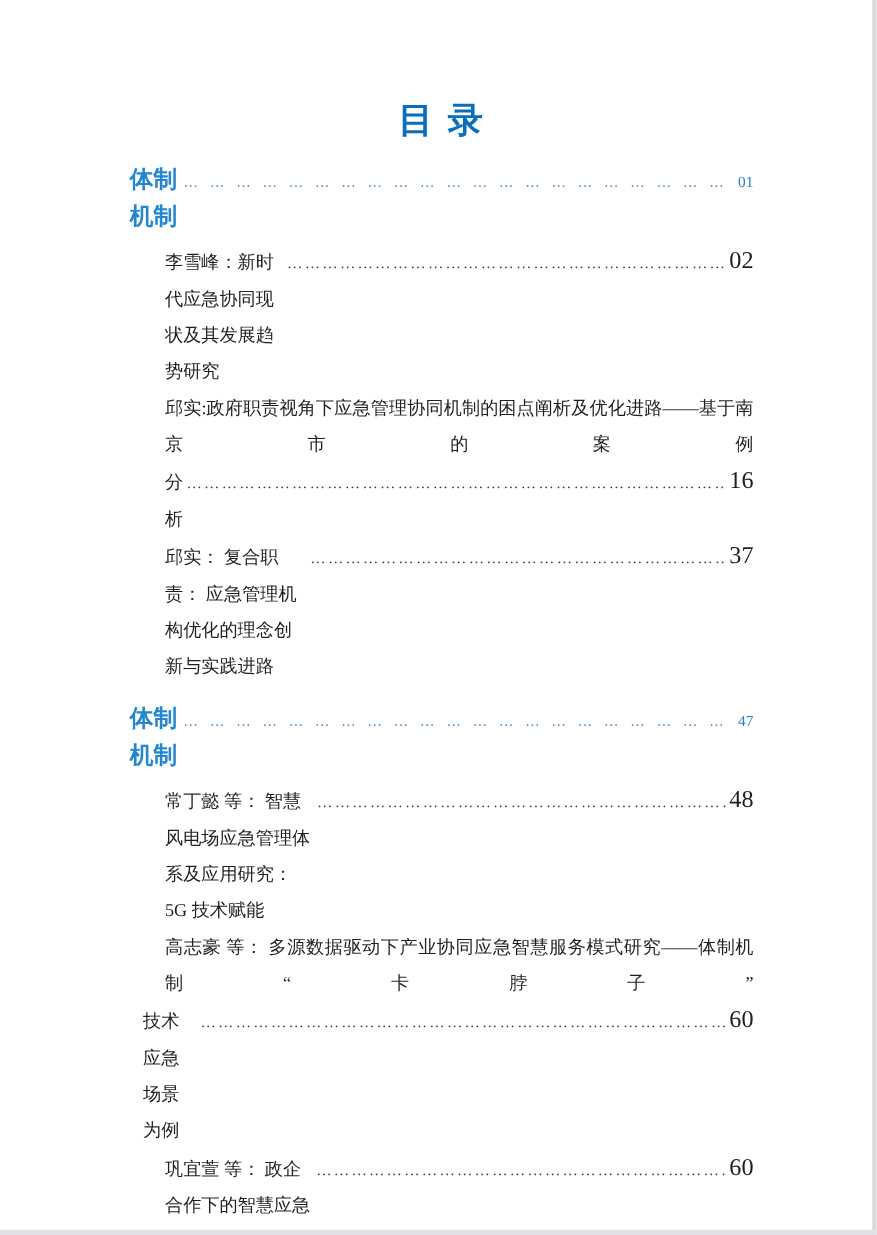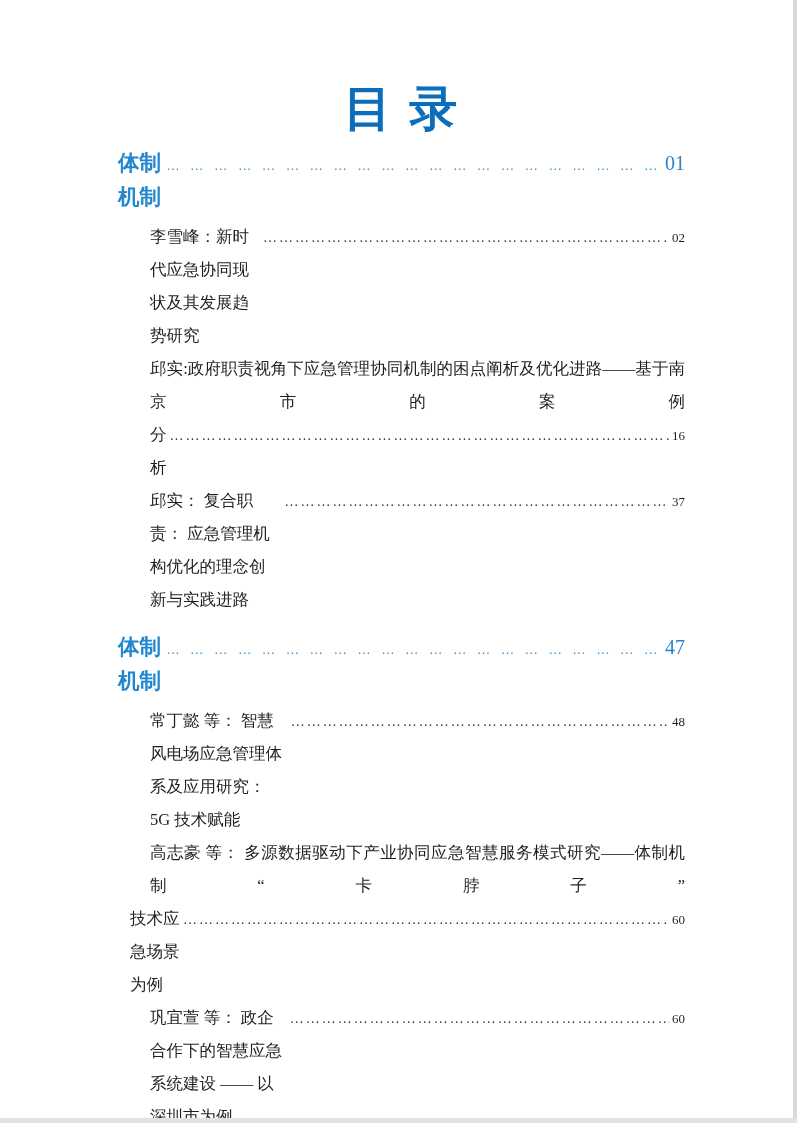--- a/index.html
+++ b/index.html
@@ -6,33 +6,33 @@
   body{
     width:797px;height:1123px;background:#ffffff;position:relative;
     font-family:"Liberation Serif","DejaVu Serif",serif;overflow:hidden;
   }
   .edge-right{position:absolute;top:0;right:0;width:4px;height:1123px;background:#d9d9db;}
   .edge-bottom{position:absolute;left:0;bottom:0;width:797px;height:5px;background:#e2e2e6;}
   .toc{padding:86px 112px 0 118px;}
   .doc-title{
     margin:0 0 8px 0;text-align:center;
     font-family:"Liberation Sans","DejaVu Sans",sans-serif;
-    font-weight:bold;font-size:48px;line-height:46px;color:#0a6ebd;letter-spacing:2px;
+    font-weight:bold;font-size:32px;line-height:46px;color:#0a6ebd;letter-spacing:2px;
   }
   .row{display:flex;align-items:baseline;line-height:33px;font-size:16.5px;color:#1f1f1f;margin-left:12px;}
   .row.full{display:block;text-align:justify;text-align-last:justify;}
   .ind{padding-left:20px;}
   .leader{flex:1 1 auto;min-width:0;overflow:hidden;white-space:nowrap;margin:0 3px;
           font-size:14px;color:#3a3a3a;letter-spacing:2px;}
   .sec{font-family:"Liberation Sans","DejaVu Sans",sans-serif;font-weight:bold;
        font-size:21.5px;line-height:34px;color:#2287cf;margin:14px 0 6px 0;}
   .sec .leader{font-weight:normal;color:#3e93d4;font-size:14px;letter-spacing:3px;}
   .sec-page{font-family:"Liberation Serif","DejaVu Serif",serif;font-weight:normal;
-            font-size:20px;color:#2b82c9;}
-  .ent-page{font-size:13px;color:#1f1f1f;}
+            font-size:14px;color:#2b82c9;}
+  .ent-page{font-size:22px;color:#1f1f1f;}
 </style>
 </head>
 <body>
 
 <div class="toc">
 
   <h1 class="doc-title">目 录</h1>
 
   <div class="row sec">
     <span>体制机制</span>

